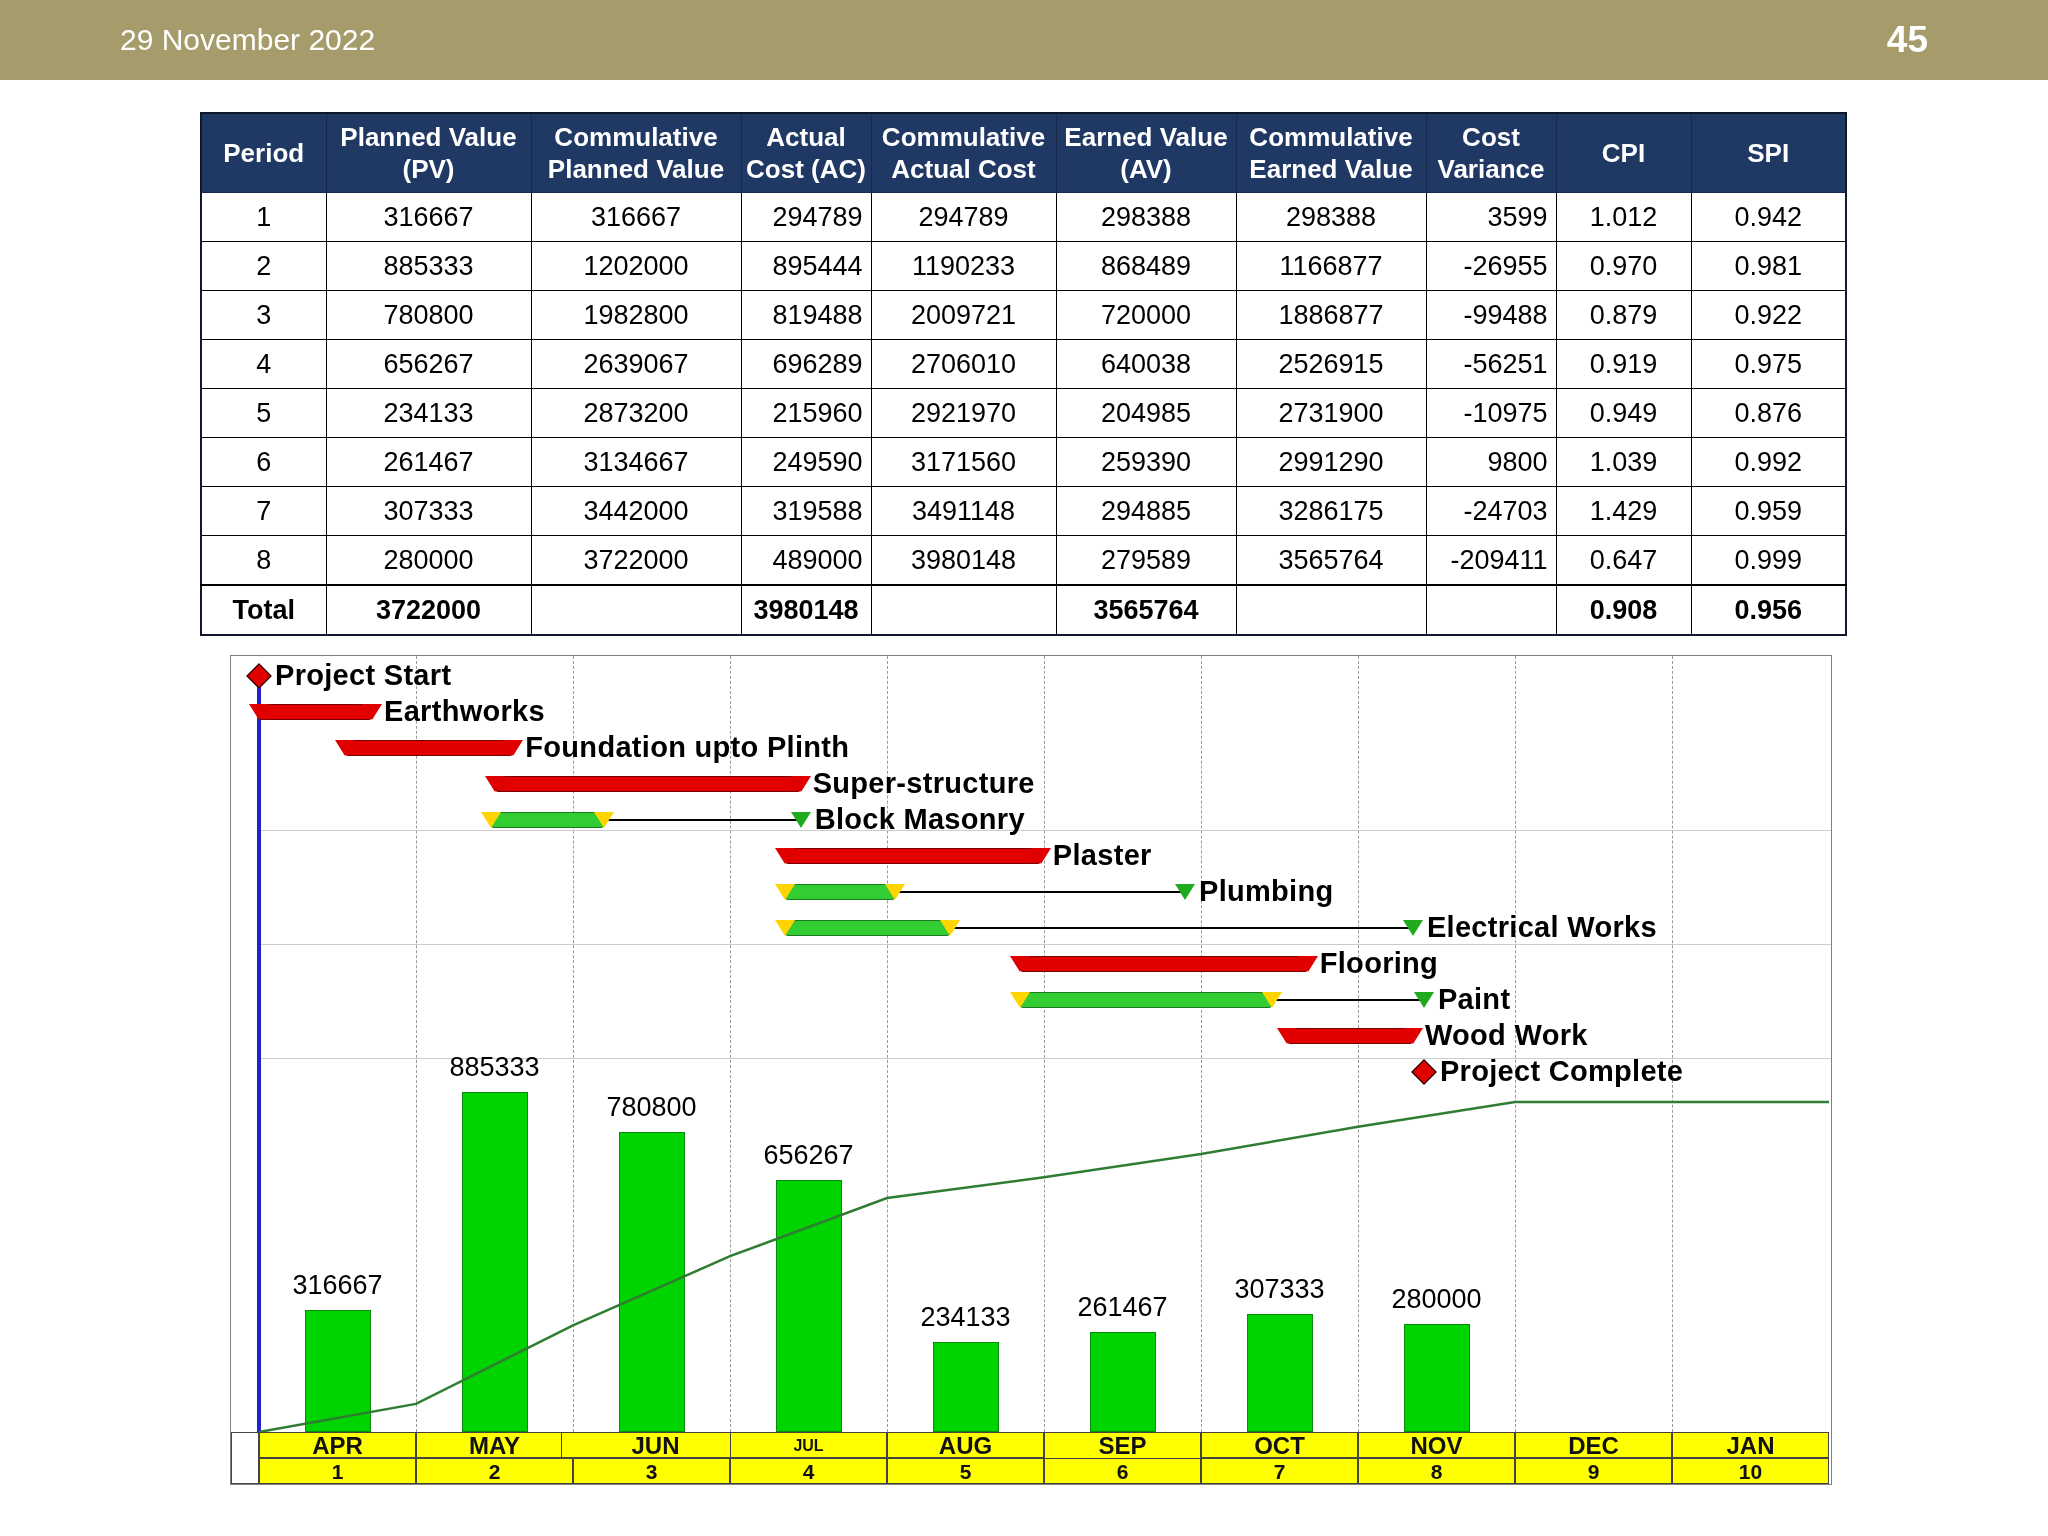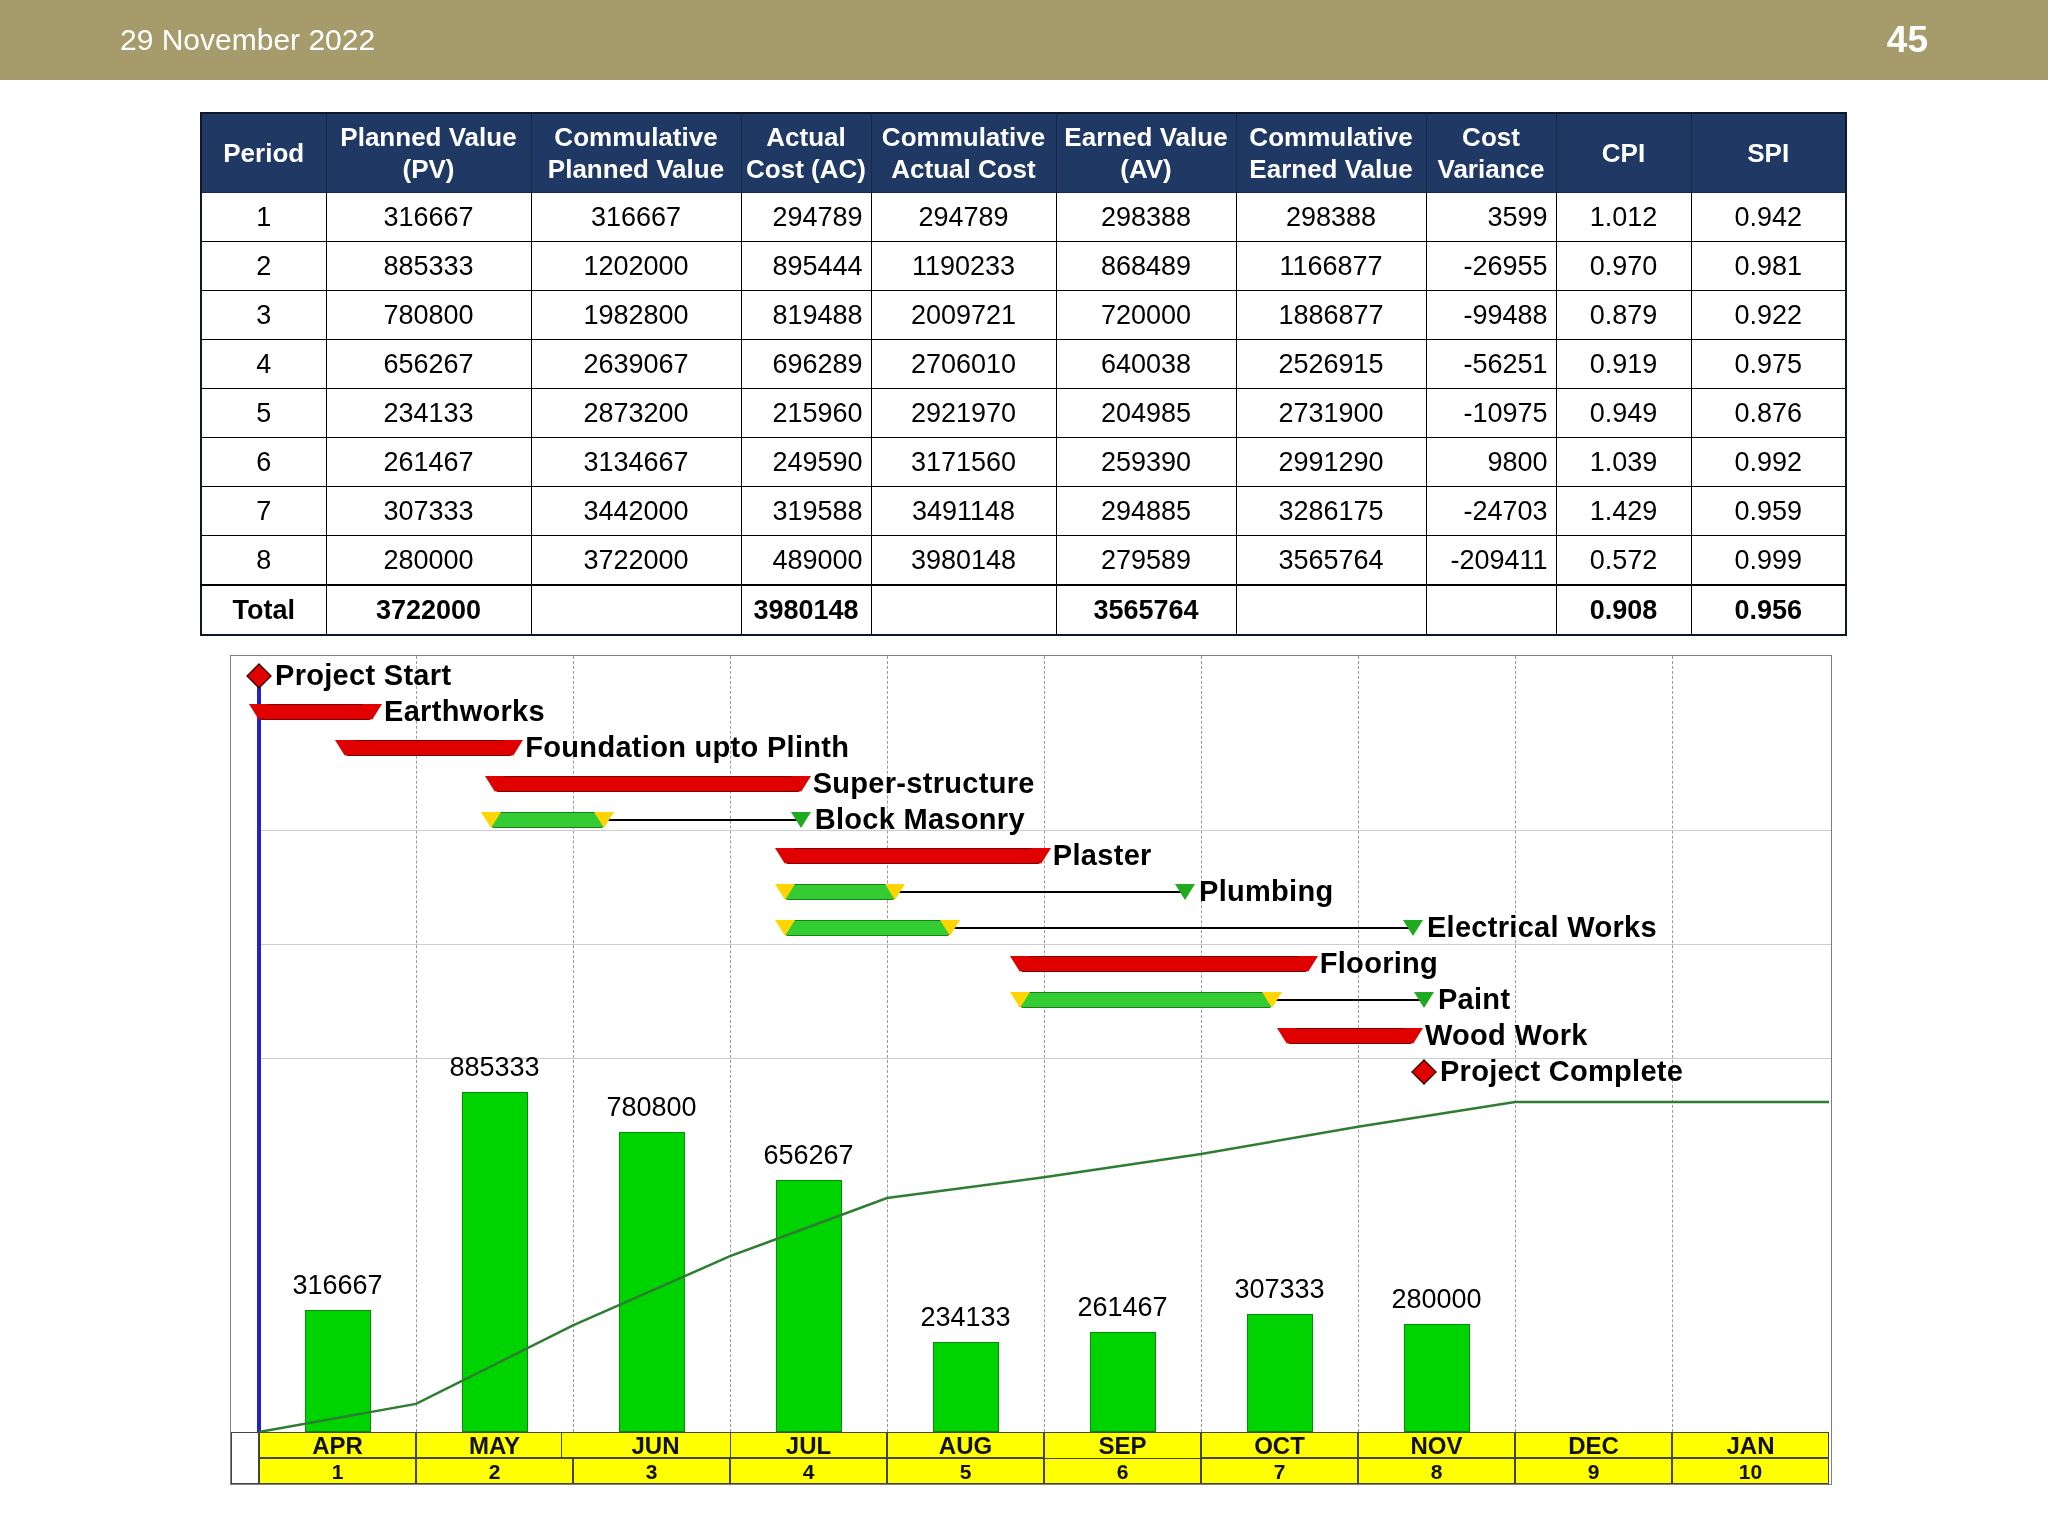--- a/index.html
+++ b/index.html
@@ -164,21 +164,21 @@
         </tr>
         <tr>
           <td>8</td>
           <td>280000</td>
           <td>3722000</td>
           <td class="al-right">489000</td>
           <td>3980148</td>
           <td>279589</td>
           <td>3565764</td>
           <td class="al-right">-209411</td>
-          <td>0.572</td>
+          <td>0.647</td>
           <td>0.999</td>
         </tr>
         <tr class="total">
           <td>Total</td>
           <td>3722000</td>
           <td></td>
           <td>3980148</td>
           <td></td>
           <td>3565764</td>
           <td></td>
@@ -274,21 +274,21 @@
       <div style="position: absolute; left: 953.5px; top: 617.973px; width: 190px; text-align: center; font-size: 27px; color: rgb(0, 0, 0); z-index: 4;">307333</div>
       <div style="position: absolute; left: 1172.5px; top: 668.47px; width: 66px; height: 107.53px; background: rgb(0, 212, 0); border: 1px solid rgb(10, 138, 10); box-sizing: border-box; z-index: 3;"></div>
       <div style="position: absolute; left: 1110.5px; top: 628.47px; width: 190px; text-align: center; font-size: 27px; color: rgb(0, 0, 0); z-index: 4;">280000</div>
       <div class="axis-cell" style="left: 0px; top: 776px; width: 28px; height: 52px; background: rgb(255, 255, 255);"></div>
       <div class="axis-cell" style="left: 28px; top: 776px; width: 157px; height: 26px; font-size: 24px; line-height: 26px;">APR</div>
       <div class="axis-cell" style="left: 28px; top: 802px; width: 157px; height: 26px; font-size: 21px; line-height: 26px;">1</div>
       <div class="axis-cell" style="left: 185px; top: 776px; width: 157px; height: 26px; font-size: 24px; line-height: 26px;">MAY</div>
       <div class="axis-cell" style="left: 185px; top: 802px; width: 157px; height: 26px; font-size: 21px; line-height: 26px;">2</div>
       <div class="axis-cell" style="left: 330px; top: 776px; width: 189px; height: 26px; font-size: 24px; line-height: 26px;">JUN</div>
       <div class="axis-cell" style="left: 342px; top: 802px; width: 157px; height: 26px; font-size: 21px; line-height: 26px;">3</div>
-      <div class="axis-cell" style="left: 499px; top: 776px; width: 157px; height: 26px; font-size: 24px; line-height: 26px;">JUL</div>
+      <div class="axis-cell" style="left: 499px; top: 776px; width: 157px; height: 26px; font-size: 16px; line-height: 26px;">JUL</div>
       <div class="axis-cell" style="left: 499px; top: 802px; width: 157px; height: 26px; font-size: 21px; line-height: 26px;">4</div>
       <div class="axis-cell" style="left: 656px; top: 776px; width: 157px; height: 26px; font-size: 24px; line-height: 26px;">AUG</div>
       <div class="axis-cell" style="left: 656px; top: 802px; width: 157px; height: 26px; font-size: 21px; line-height: 26px;">5</div>
       <div class="axis-cell" style="left: 813px; top: 776px; width: 157px; height: 36px; font-size: 24px; line-height: 26px;">SEP</div>
       <div class="axis-cell" style="left: 813px; top: 802px; width: 157px; height: 26px; font-size: 21px; line-height: 26px;">6</div>
       <div class="axis-cell" style="left: 970px; top: 776px; width: 157px; height: 26px; font-size: 24px; line-height: 26px;">OCT</div>
       <div class="axis-cell" style="left: 970px; top: 802px; width: 157px; height: 26px; font-size: 21px; line-height: 26px;">7</div>
       <div class="axis-cell" style="left: 1127px; top: 776px; width: 157px; height: 26px; font-size: 24px; line-height: 26px;">NOV</div>
       <div class="axis-cell" style="left: 1127px; top: 802px; width: 157px; height: 26px; font-size: 21px; line-height: 26px;">8</div>
       <div class="axis-cell" style="left: 1284px; top: 776px; width: 157px; height: 26px; font-size: 24px; line-height: 26px;">DEC</div>

